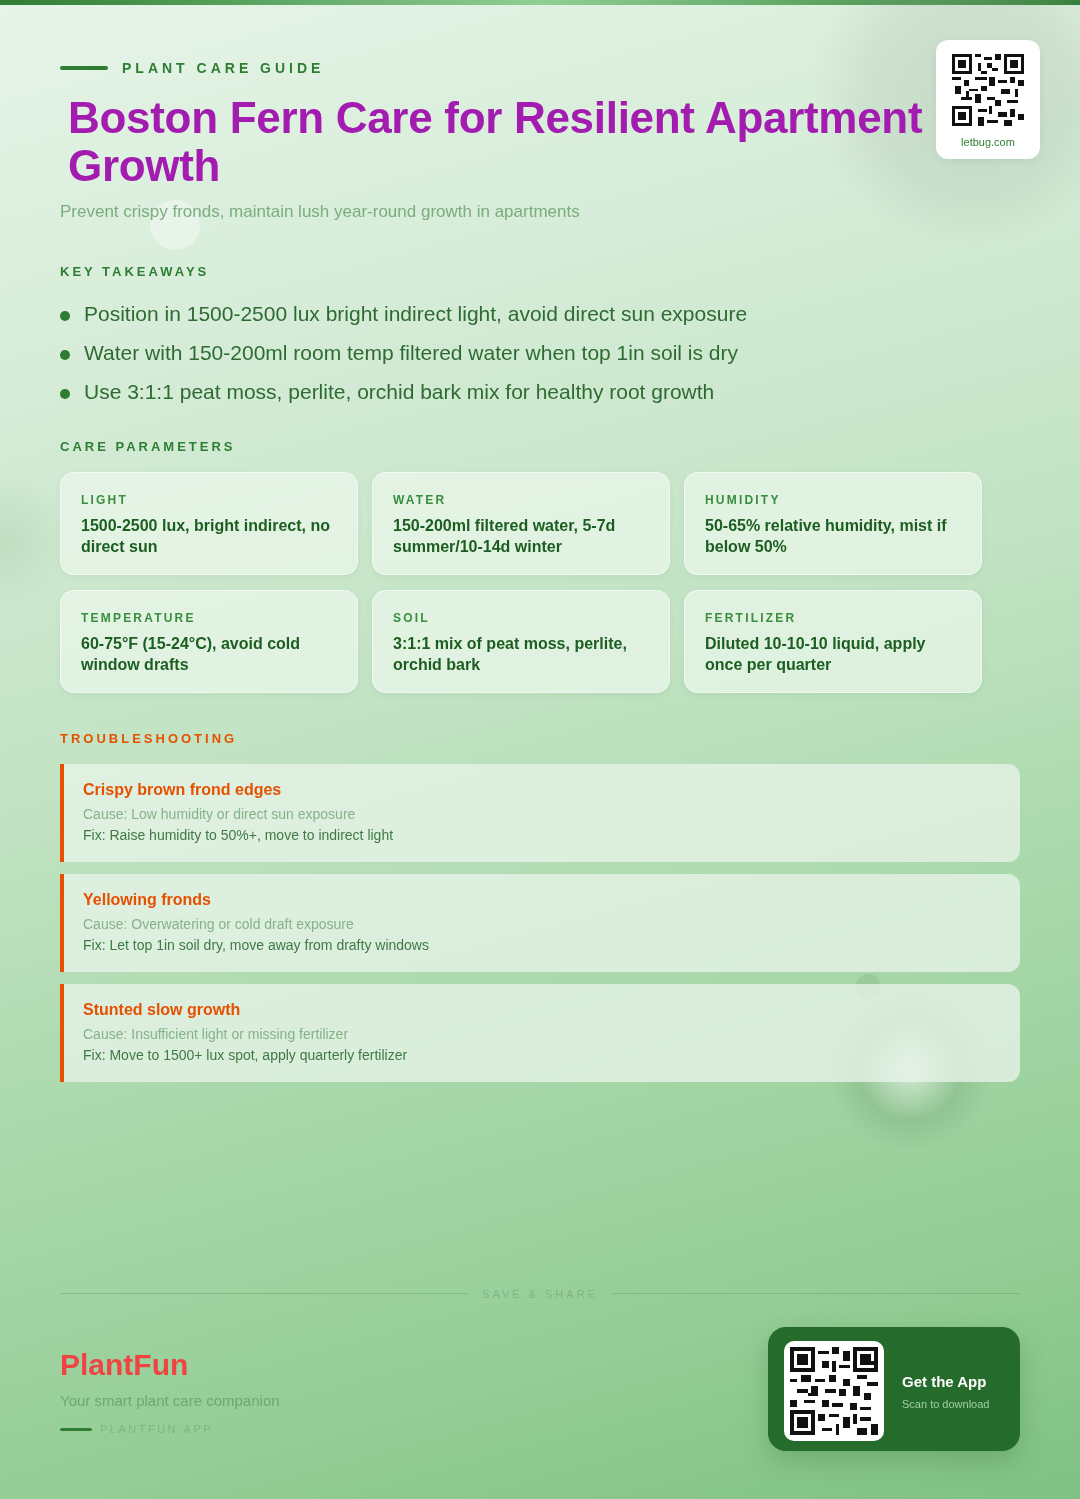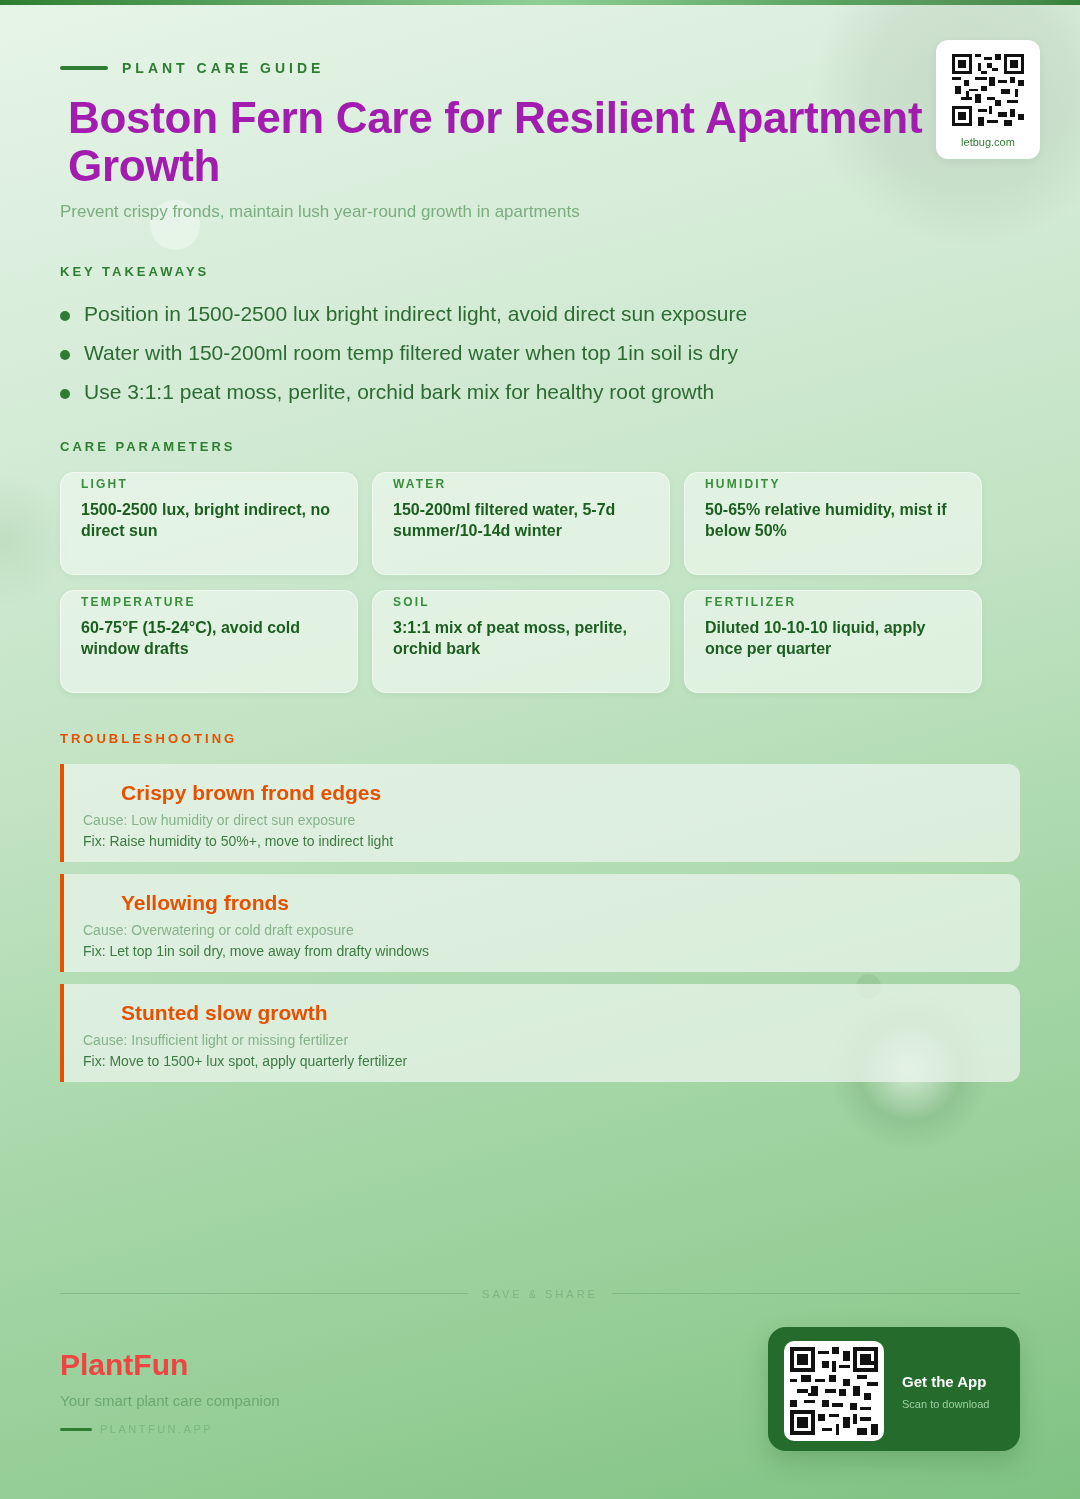--- a/index.html
+++ b/index.html
@@ -74,34 +74,34 @@
 
   .params {
     position: absolute; left: 60px; top: 472px;
     display: grid; grid-template-columns: 298px 298px 298px; column-gap: 14px; row-gap: 15px;
   }
   .param-card {
     height: 103px; border-radius: 14px;
     background: rgba(235,246,236,0.72);
     border: 1px solid rgba(255,255,255,0.5);
     box-shadow: 0 2px 6px rgba(60,110,60,0.08);
-    padding: 4px 20px 0 20px;
+    padding: 20px 20px 0 20px;
   }
   .param-label { font-size: 12px; font-weight: bold; letter-spacing: 2.2px; color: #388e3c; margin-bottom: 8px; }
   .param-value { font-size: 16px; line-height: 21px; font-weight: bold; color: #1b5e20; }
 
   .issues { position: absolute; left: 60px; top: 764px; width: 960px; }
   .issue {
     height: 98px; margin-bottom: 12px;
     background: rgba(232,244,233,0.78);
     border-left: 4px solid #e65100;
     border-radius: 0 12px 12px 0;
     padding: 17px 0 0 19px;
   }
-  .issue-title { font-size: 21px; font-weight: bold; color: #e65100; margin-bottom: 7px; margin-left: 38px; }
+  .issue-title { font-size: 16px; font-weight: bold; color: #e65100; margin-bottom: 7px; }
   .issue-cause { font-size: 14px; color: #86b28a; margin-bottom: 5px; }
   .issue-fix { font-size: 14px; color: #3f7a44; }
 
   .share-divider { position: absolute; left: 60px; top: 1288px; width: 960px; height: 12px; }
   .share-divider .line { position: absolute; top: 5px; height: 1px; background: rgba(80,150,85,0.35); }
   .share-divider .line.l { left: 0; width: 408px; }
   .share-divider .line.r { left: 552px; width: 408px; }
   .share-divider .label {
     position: absolute; left: 408px; width: 144px; top: 0; text-align: center;
     font-size: 11px; letter-spacing: 3px; color: #7fb583;

